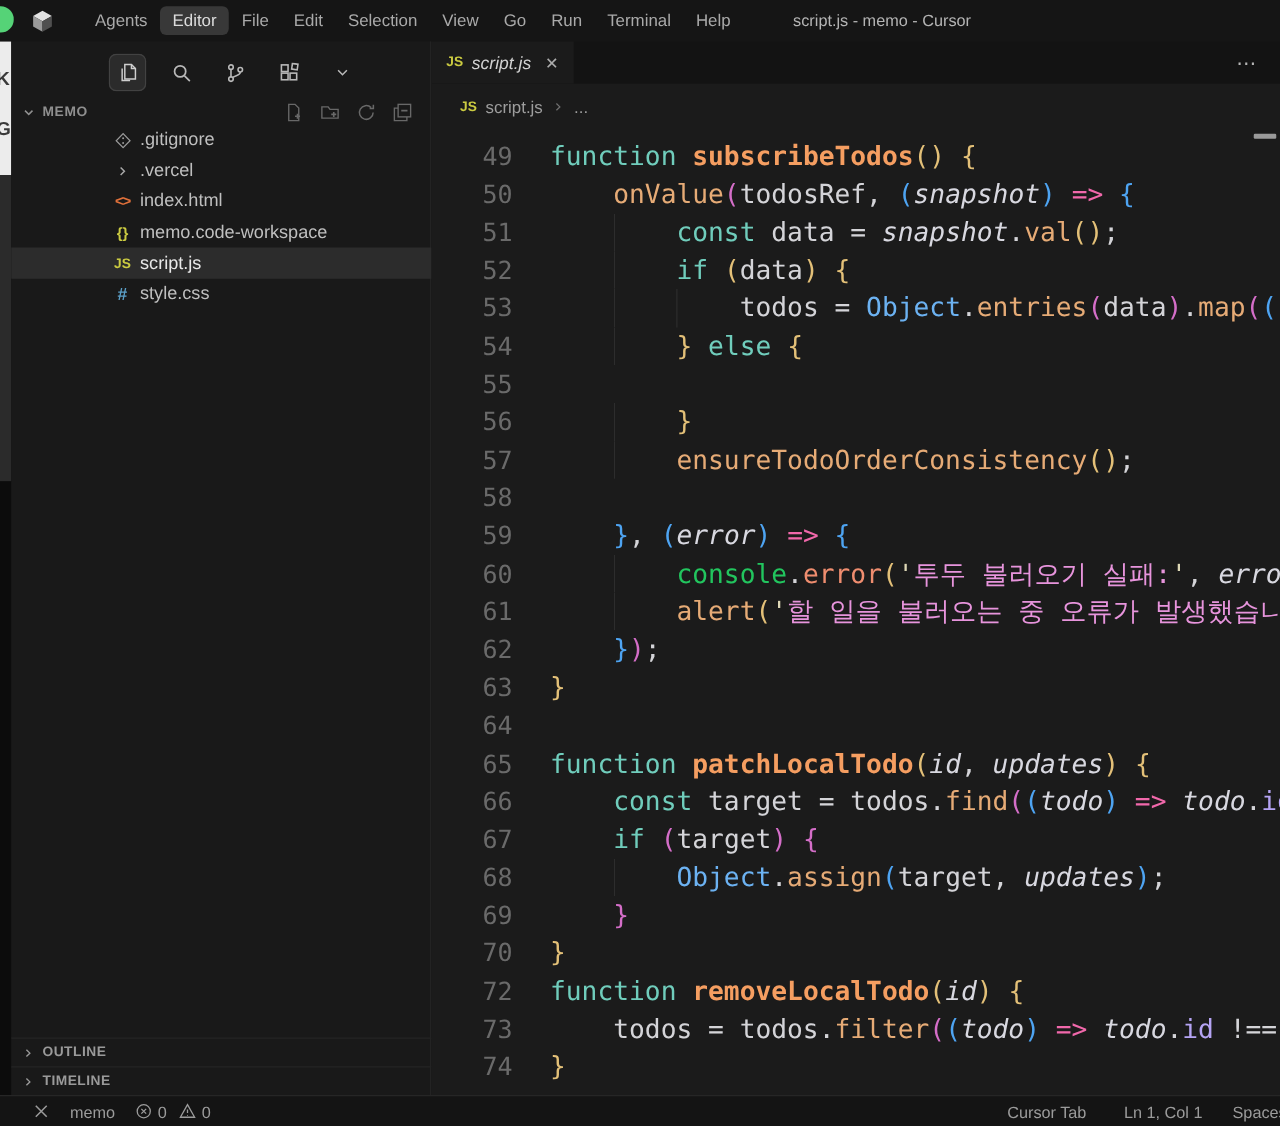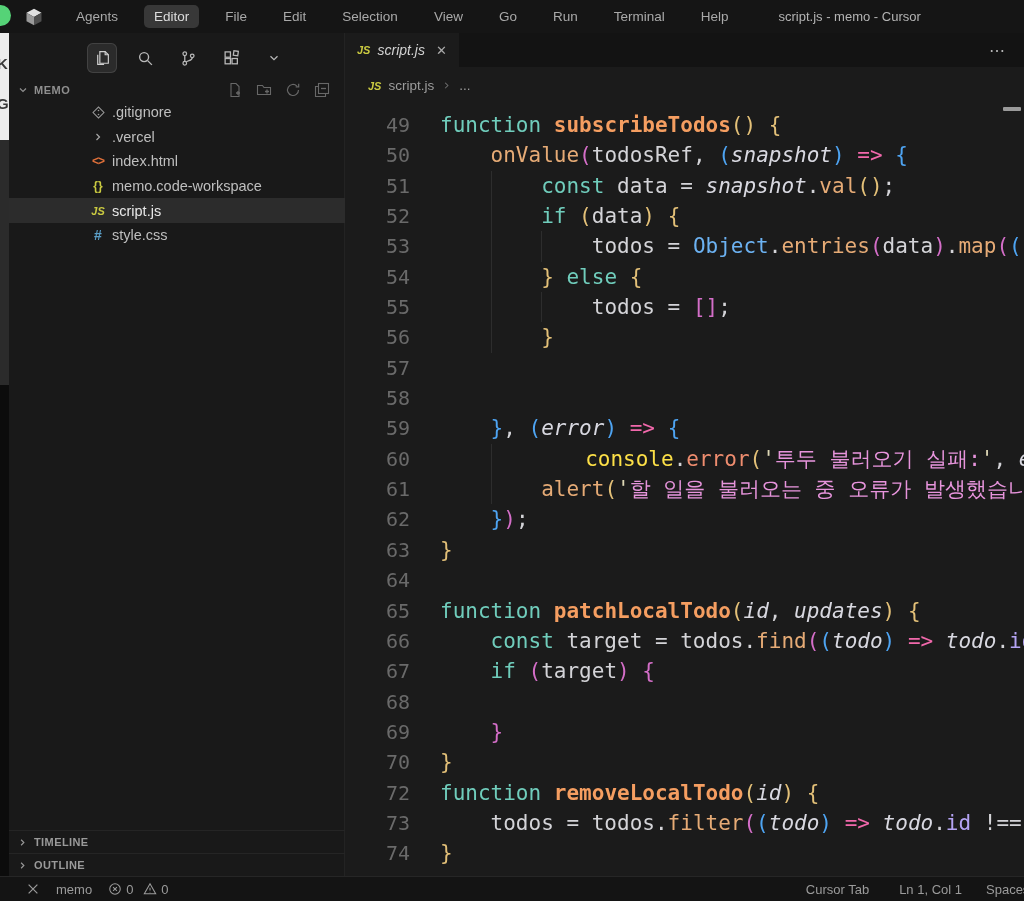--- a/index.html
+++ b/index.html
@@ -8,21 +8,21 @@
     position:relative; width:1024px; height:901px; overflow:hidden;
     background:#1b1b1b; font-family:"Liberation Sans", sans-serif;
     -webkit-font-smoothing:antialiased;
   }
   
   .titlebar {
     position:absolute; left:0; top:0; width:1024px; height:33px;
     background:#151515; display:flex; align-items:center; z-index:30;
   }
   .logo { width:20px; height:20px; margin-left:24px; flex:none; }
-  .menu { display:flex; align-items:center; margin-left:22px; gap:16px; }
+  .menu { display:flex; align-items:center; margin-left:22px; gap:0; }
   .mitem {
     color:#a9a9a9; font-size:13.5px; padding:4px 10px; border-radius:5px;
     white-space:nowrap; cursor:default;
   }
   .mitem.pill { background:#383838; color:#dcdcdc; }
   .wtitle { color:#b4b4b4; font-size:13px; margin-left:40px; white-space:nowrap; }
   .tl-circle {
     position:absolute; left:-10px; top:5px; width:21px; height:21px;
     border-radius:50%; background:#55d377; z-index:40;
   }
@@ -48,21 +48,21 @@
   .memo-actions { position:absolute; right:14px; top:45px; height:24px; display:flex; align-items:center; gap:13px; }
   .memo-actions svg { display:block; }
   .filelist { position:absolute; left:0; top:67px; width:336px; }
   .frow { height:24.6px; display:flex; align-items:center; padding-left:79px; position:relative; }
   .frow.sel { background:#2c2c2c; }
   .ficon { width:20px; flex:none; display:flex; align-items:center; justify-content:center; font-size:12px; }
   .flabel { color:#bfbfbf; font-size:14.5px; margin-left:4px; white-space:nowrap; }
   .frow.sel .flabel { color:#e8e8e8; }
   .glyph-html { color:#e0703a; font-weight:bold; font-size:12px; letter-spacing:-1px; }
   .glyph-ws   { color:#cbcb41; font-weight:bold; font-size:12px; }
-  .glyph-js   { color:#cbcb41; font-weight:bold; font-size:11px; font-style:italic; }
+  .glyph-js   { color:#cbcb41; font-weight:bold; font-size:11px; }
   .glyph-css  { color:#5b9fc7; font-weight:bold; font-size:14px; }
   .sb-bottom { position:absolute; left:0; bottom:0; width:336px; }
   .sb-sec { height:23px; display:flex; align-items:center; padding-left:8px; border-top:1px solid #252525; }
   .sb-sec-label { color:#9a9a9a; font-size:11px; font-weight:bold; letter-spacing:.4px; margin-left:6px; }
   
   .editorArea { position:absolute; left:345px; top:33px; width:679px; height:843px; background:#1b1b1b; }
   .tabbar { position:absolute; left:0; top:0; width:679px; height:34px; background:#131313; display:flex; }
   .tab { height:34px; padding:0 12px; background:#1b1b1b; display:flex; align-items:center; gap:7px; }
   .tab-label { color:#d2d2d2; font-size:14px; font-style:italic; }
   .tab-close { color:#ababab; font-size:13px; margin-left:4px; }
@@ -79,21 +79,21 @@
   .cl { display:flex; height:30.35px; white-space:pre; }
   .ln { width:65px; flex:none; text-align:right; color:#6a6a6a; font-size:20px; }
   .ct { margin-left:30px; white-space:pre; color:#d4d4d8; }
   .iw { display:inline-block; white-space:pre; }
   .iw.g { box-shadow:inset 1px 0 0 #2d2d2d; }
   .tk-kw   { color:#70cdbc; }
   .tk-fnd  { color:#f59e61; font-weight:bold; }
   .tk-fn   { color:#e6ab76; }
   .tk-fne  { color:#ef8d6f; }
   .tk-cls  { color:#6cb2f2; }
-  .tk-cons { color:#fde047;margin-left:44px; }
+  .tk-cons { color:#22c55e; }
   .tk-str  { color:#e794dc; }
   .tk-qt   { color:#ded8b6; }
   .tk-prop { color:#b5a4f4; }
   .tk-param{ color:#d8d8e0; font-style:italic; }
   .tk-pl   { color:#d4d4d8; }
   .tk-ar   { color:#f168ab; }
   .tk-b1   { color:#e3c078; }
   .tk-b2   { color:#d46ec8; }
   .tk-b3   { color:#4ea4f2; }
   
@@ -243,27 +243,27 @@
         <span class="ficon glyph-css">#</span>
         <span class="flabel">style.css</span>
       </div>
     </div>
 
     <div class="sb-bottom">
       <div class="sb-sec">
         <svg width="11" height="11" viewBox="0 0 16 16" fill="none" stroke="#9a9a9a" stroke-width="1.6">
             <path d="M6 4l4 4-4 4"></path>
           </svg>
-        <span class="sb-sec-label">TIMELINE</span>
+        <span class="sb-sec-label">OUTLINE</span>
       </div>
       <div class="sb-sec">
         <svg width="11" height="11" viewBox="0 0 16 16" fill="none" stroke="#9a9a9a" stroke-width="1.6">
             <path d="M6 4l4 4-4 4"></path>
           </svg>
-        <span class="sb-sec-label">OUTLINE</span>
+        <span class="sb-sec-label">TIMELINE</span>
       </div>
     </div>
   </div>
 
   <div class="editorArea">
     <div class="tabbar">
       <div class="tab">
         <span class="glyph-js">JS</span>
         <span class="tab-label">script.js</span>
         <span class="tab-close">✕</span>
@@ -281,34 +281,34 @@
     </div>
     <div class="scroll-dash"></div>
 
     <div class="code">
         <div class="cl"><div class="ln">49</div><div class="ct"><span class="tk-kw">function</span><span class="tk-pl"> </span><span class="tk-fnd">subscribeTodos</span><span class="tk-b1">()</span><span class="tk-pl"> </span><span class="tk-b1">{</span></div></div>
         <div class="cl"><div class="ln">50</div><div class="ct"><span class="iw">    </span><span class="tk-fn">onValue</span><span class="tk-b2">(</span><span class="tk-pl">todosRef, </span><span class="tk-b3">(</span><span class="tk-param">snapshot</span><span class="tk-b3">)</span><span class="tk-pl"> </span><span class="tk-ar">=&gt;</span><span class="tk-pl"> </span><span class="tk-b3">{</span></div></div>
         <div class="cl"><div class="ln">51</div><div class="ct"><span class="iw">    </span><span class="iw g">    </span><span class="tk-kw">const</span><span class="tk-pl"> data = </span><span class="tk-param">snapshot</span><span class="tk-pl">.</span><span class="tk-fn">val</span><span class="tk-b1">()</span><span class="tk-pl">;</span></div></div>
         <div class="cl"><div class="ln">52</div><div class="ct"><span class="iw">    </span><span class="iw g">    </span><span class="tk-kw">if</span><span class="tk-pl"> </span><span class="tk-b1">(</span><span class="tk-pl">data</span><span class="tk-b1">)</span><span class="tk-pl"> </span><span class="tk-b1">{</span></div></div>
         <div class="cl"><div class="ln">53</div><div class="ct"><span class="iw">    </span><span class="iw g">    </span><span class="iw g">    </span><span class="tk-pl">todos = </span><span class="tk-cls">Object</span><span class="tk-pl">.</span><span class="tk-fn">entries</span><span class="tk-b2">(</span><span class="tk-pl">data</span><span class="tk-b2">)</span><span class="tk-pl">.</span><span class="tk-fn">map</span><span class="tk-b2">(</span><span class="tk-b3">(</span><span class="tk-b2">[</span></div></div>
         <div class="cl"><div class="ln">54</div><div class="ct"><span class="iw">    </span><span class="iw g">    </span><span class="tk-b1">}</span><span class="tk-pl"> </span><span class="tk-kw">else</span><span class="tk-pl"> </span><span class="tk-b1">{</span></div></div>
-        <div class="cl"><div class="ln">55</div><div class="ct"><span class="iw">    </span><span class="iw g">    </span><span class="iw g">    </span><span class="tk-pl">todos = </span><span class="tk-b2">[]</span><span class="tk-pl">;</span></div></div>
+        <div class="cl"><div class="ln">55</div></div>
         <div class="cl"><div class="ln">56</div><div class="ct"><span class="iw">    </span><span class="iw g">    </span><span class="tk-b1">}</span></div></div>
-        <div class="cl"><div class="ln">57</div></div>
+        <div class="cl"><div class="ln">57</div><div class="ct"><span class="iw">    </span><span class="iw g">    </span><span class="tk-fn">ensureTodoOrderConsistency</span><span class="tk-b1">()</span><span class="tk-pl">;</span></div></div>
         <div class="cl"><div class="ln">58</div></div>
         <div class="cl"><div class="ln">59</div><div class="ct"><span class="iw">    </span><span class="tk-b3">}</span><span class="tk-pl">, </span><span class="tk-b3">(</span><span class="tk-param">error</span><span class="tk-b3">)</span><span class="tk-pl"> </span><span class="tk-ar">=&gt;</span><span class="tk-pl"> </span><span class="tk-b3">{</span></div></div>
         <div class="cl"><div class="ln">60</div><div class="ct"><span class="iw">    </span><span class="iw g">    </span><span class="tk-cons">console</span><span class="tk-pl">.</span><span class="tk-fne">error</span><span class="tk-b1">(</span><span class="tk-qt">'</span><span class="tk-str">투두 불러오기 실패:</span><span class="tk-qt">'</span><span class="tk-pl">, </span><span class="tk-param">error</span></div></div>
         <div class="cl"><div class="ln">61</div><div class="ct"><span class="iw">    </span><span class="iw g">    </span><span class="tk-fn">alert</span><span class="tk-b1">(</span><span class="tk-qt">'</span><span class="tk-str">할 일을 불러오는 중 오류가 발생했습니다.</span></div></div>
         <div class="cl"><div class="ln">62</div><div class="ct"><span class="iw">    </span><span class="tk-b3">}</span><span class="tk-b2">)</span><span class="tk-pl">;</span></div></div>
         <div class="cl"><div class="ln">63</div><div class="ct"><span class="tk-b1">}</span></div></div>
         <div class="cl"><div class="ln">64</div><div class="ct"></div></div>
         <div class="cl"><div class="ln">65</div><div class="ct"><span class="tk-kw">function</span><span class="tk-pl"> </span><span class="tk-fnd">patchLocalTodo</span><span class="tk-b1">(</span><span class="tk-param">id</span><span class="tk-pl">, </span><span class="tk-param">updates</span><span class="tk-b1">)</span><span class="tk-pl"> </span><span class="tk-b1">{</span></div></div>
         <div class="cl"><div class="ln">66</div><div class="ct"><span class="iw">    </span><span class="tk-kw">const</span><span class="tk-pl"> target = todos.</span><span class="tk-fn">find</span><span class="tk-b2">(</span><span class="tk-b3">(</span><span class="tk-param">todo</span><span class="tk-b3">)</span><span class="tk-pl"> </span><span class="tk-ar">=&gt;</span><span class="tk-pl"> </span><span class="tk-param">todo</span><span class="tk-pl">.</span><span class="tk-prop">id</span></div></div>
         <div class="cl"><div class="ln">67</div><div class="ct"><span class="iw">    </span><span class="tk-kw">if</span><span class="tk-pl"> </span><span class="tk-b2">(</span><span class="tk-pl">target</span><span class="tk-b2">)</span><span class="tk-pl"> </span><span class="tk-b2">{</span></div></div>
-        <div class="cl"><div class="ln">68</div></div>
+        <div class="cl"><div class="ln">68</div><div class="ct"><span class="iw">    </span><span class="iw g">    </span><span class="tk-cls">Object</span><span class="tk-pl">.</span><span class="tk-fn">assign</span><span class="tk-b3">(</span><span class="tk-pl">target, </span><span class="tk-param">updates</span><span class="tk-b3">)</span><span class="tk-pl">;</span></div></div>
         <div class="cl"><div class="ln">69</div><div class="ct"><span class="iw">    </span><span class="tk-b2">}</span></div></div>
         <div class="cl"><div class="ln">70</div><div class="ct"><span class="tk-b1">}</span></div></div>
         <div class="cl"><div class="ln">72</div><div class="ct"><span class="tk-kw">function</span><span class="tk-pl"> </span><span class="tk-fnd">removeLocalTodo</span><span class="tk-b1">(</span><span class="tk-param">id</span><span class="tk-b1">)</span><span class="tk-pl"> </span><span class="tk-b1">{</span></div></div>
         <div class="cl"><div class="ln">73</div><div class="ct"><span class="iw">    </span><span class="tk-pl">todos = todos.</span><span class="tk-fn">filter</span><span class="tk-b2">(</span><span class="tk-b3">(</span><span class="tk-param">todo</span><span class="tk-b3">)</span><span class="tk-pl"> </span><span class="tk-ar">=&gt;</span><span class="tk-pl"> </span><span class="tk-param">todo</span><span class="tk-pl">.</span><span class="tk-prop">id</span><span class="tk-pl"> !== id);</span></div></div>
         <div class="cl"><div class="ln">74</div><div class="ct"><span class="tk-b1">}</span></div></div>
       </div>
   </div>
 
   <div class="statusbar">
     <div class="st-left">

